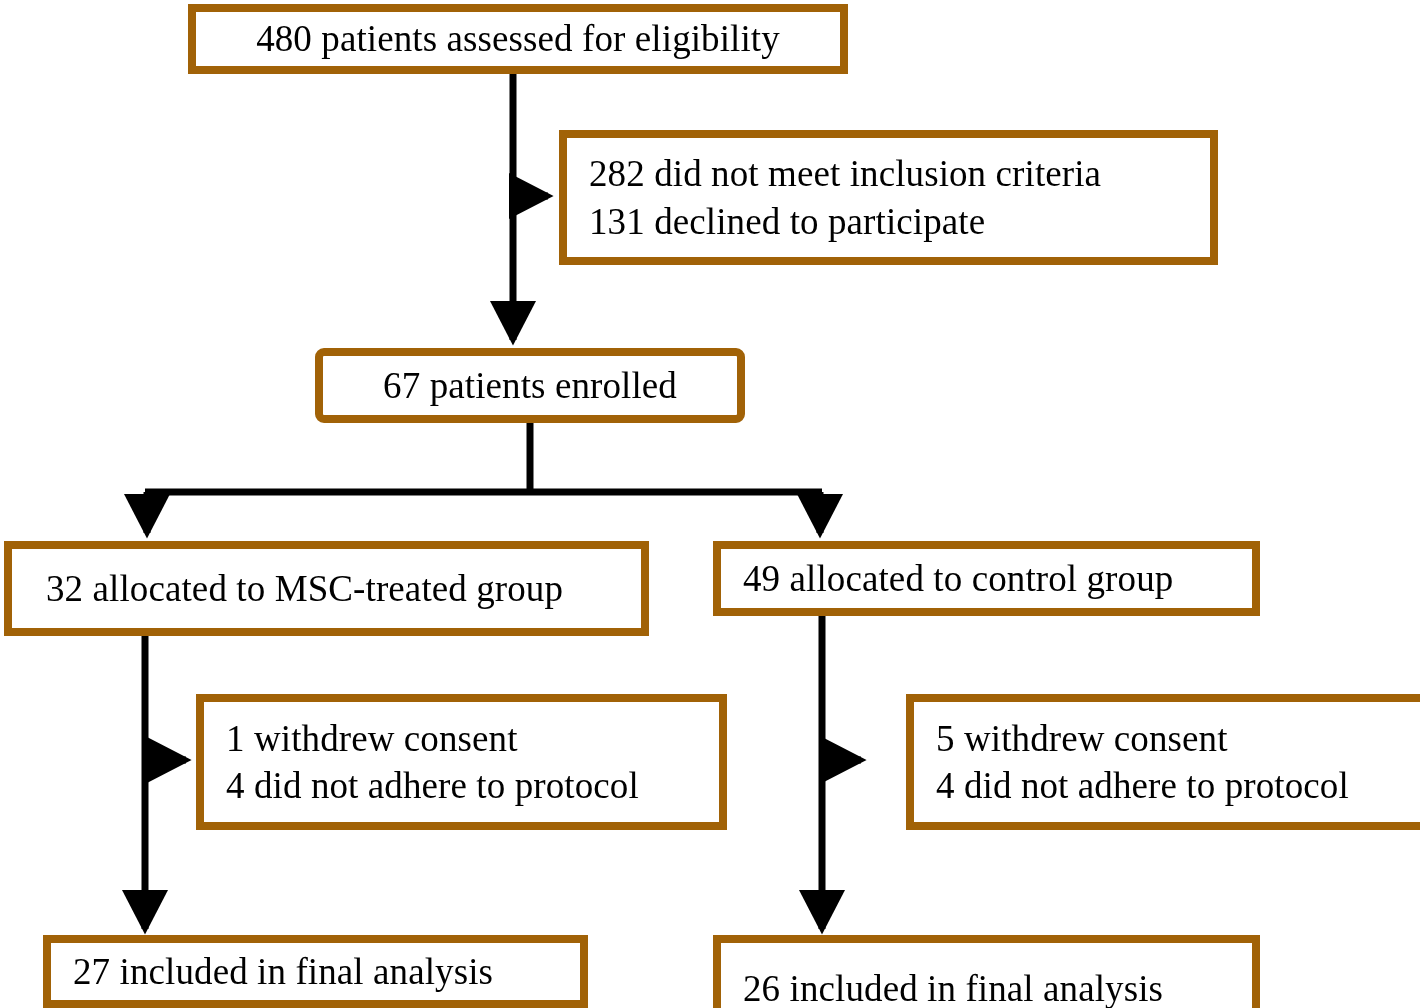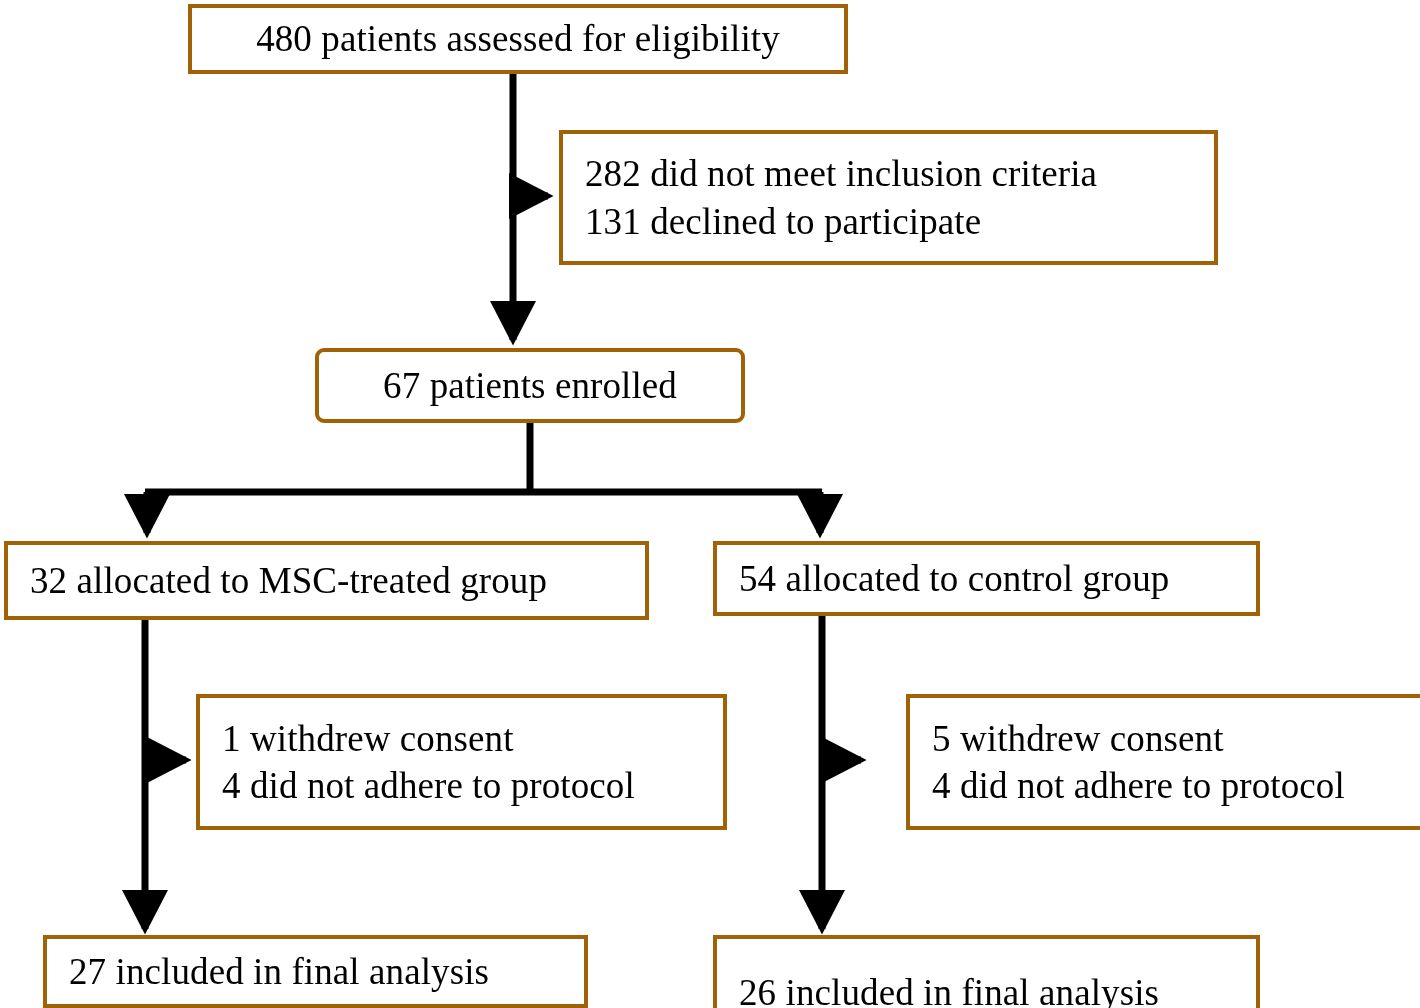--- a/index.html
+++ b/index.html
@@ -21,21 +21,21 @@
     left: 0;
     top: 0;
     width: 1420px;
     height: 1008px;
     pointer-events: none;
   }
   .node {
     position: absolute;
     box-sizing: border-box;
     background: #ffffff;
-    border: 4px solid #a16207;
+    border: 8px solid #a16207;
     display: flex;
     flex-direction: column;
     justify-content: center;
     z-index: 2;
   }
   .node-line {
     color: #000000;
     font-size: 37px;
     line-height: 1.22;
     white-space: nowrap;
@@ -48,21 +48,21 @@
     padding-left: 18px;
   }
   .node.two-line .node-line:first-child {
     margin-bottom: 2px;
   }
 
   
   #node-assessed      { left: 188px;  top: 4px;    width: 660px;  height: 70px; }
   #node-excluded      { left: 559px;  top: 130px;  width: 659px;  height: 135px; }
   #node-enrolled      { left: 315px;  top: 348px;  width: 430px;  height: 75px; border-radius: 9px; }
-  #node-alloc-msc     { left: 4px;    top: 541px;  width: 645px;  height: 79px; }
+  #node-alloc-msc     { left: 4px;    top: 541px;  width: 645px;  height: 95px; padding-left: 12px; }
   #node-alloc-control { left: 713px;  top: 541px;  width: 547px;  height: 75px; }
   #node-loss-msc      { left: 196px;  top: 694px;  width: 531px;  height: 136px; }
   #node-loss-control  { left: 906px;  top: 694px;  width: 546px;  height: 136px; }
   #node-final-msc     { left: 4px;    top: 935px;  width: 545px;  height: 73px; margin-left: 39px; }
   #node-final-control { left: 713px;  top: 935px;  width: 547px;  height: 84px; justify-content: flex-end; }
 </style>
 </head>
 <body>
 
 <div id="canvas">
@@ -105,21 +105,21 @@
 
   <div class="node center" id="node-enrolled">
     <div class="node-line">67 patients enrolled</div>
   </div>
 
   <div class="node" id="node-alloc-msc">
     <div class="node-line">32 allocated to MSC-treated group</div>
   </div>
 
   <div class="node" id="node-alloc-control">
-    <div class="node-line">54 allocated to control group</div>
+    <div class="node-line">49 allocated to control group</div>
   </div>
 
   <div class="node two-line" id="node-loss-msc">
     <div class="node-line">1 withdrew consent</div>
     <div class="node-line">4 did not adhere to protocol</div>
   </div>
 
   <div class="node two-line" id="node-loss-control">
     <div class="node-line">5 withdrew consent</div>
     <div class="node-line">4 did not adhere to protocol</div>

